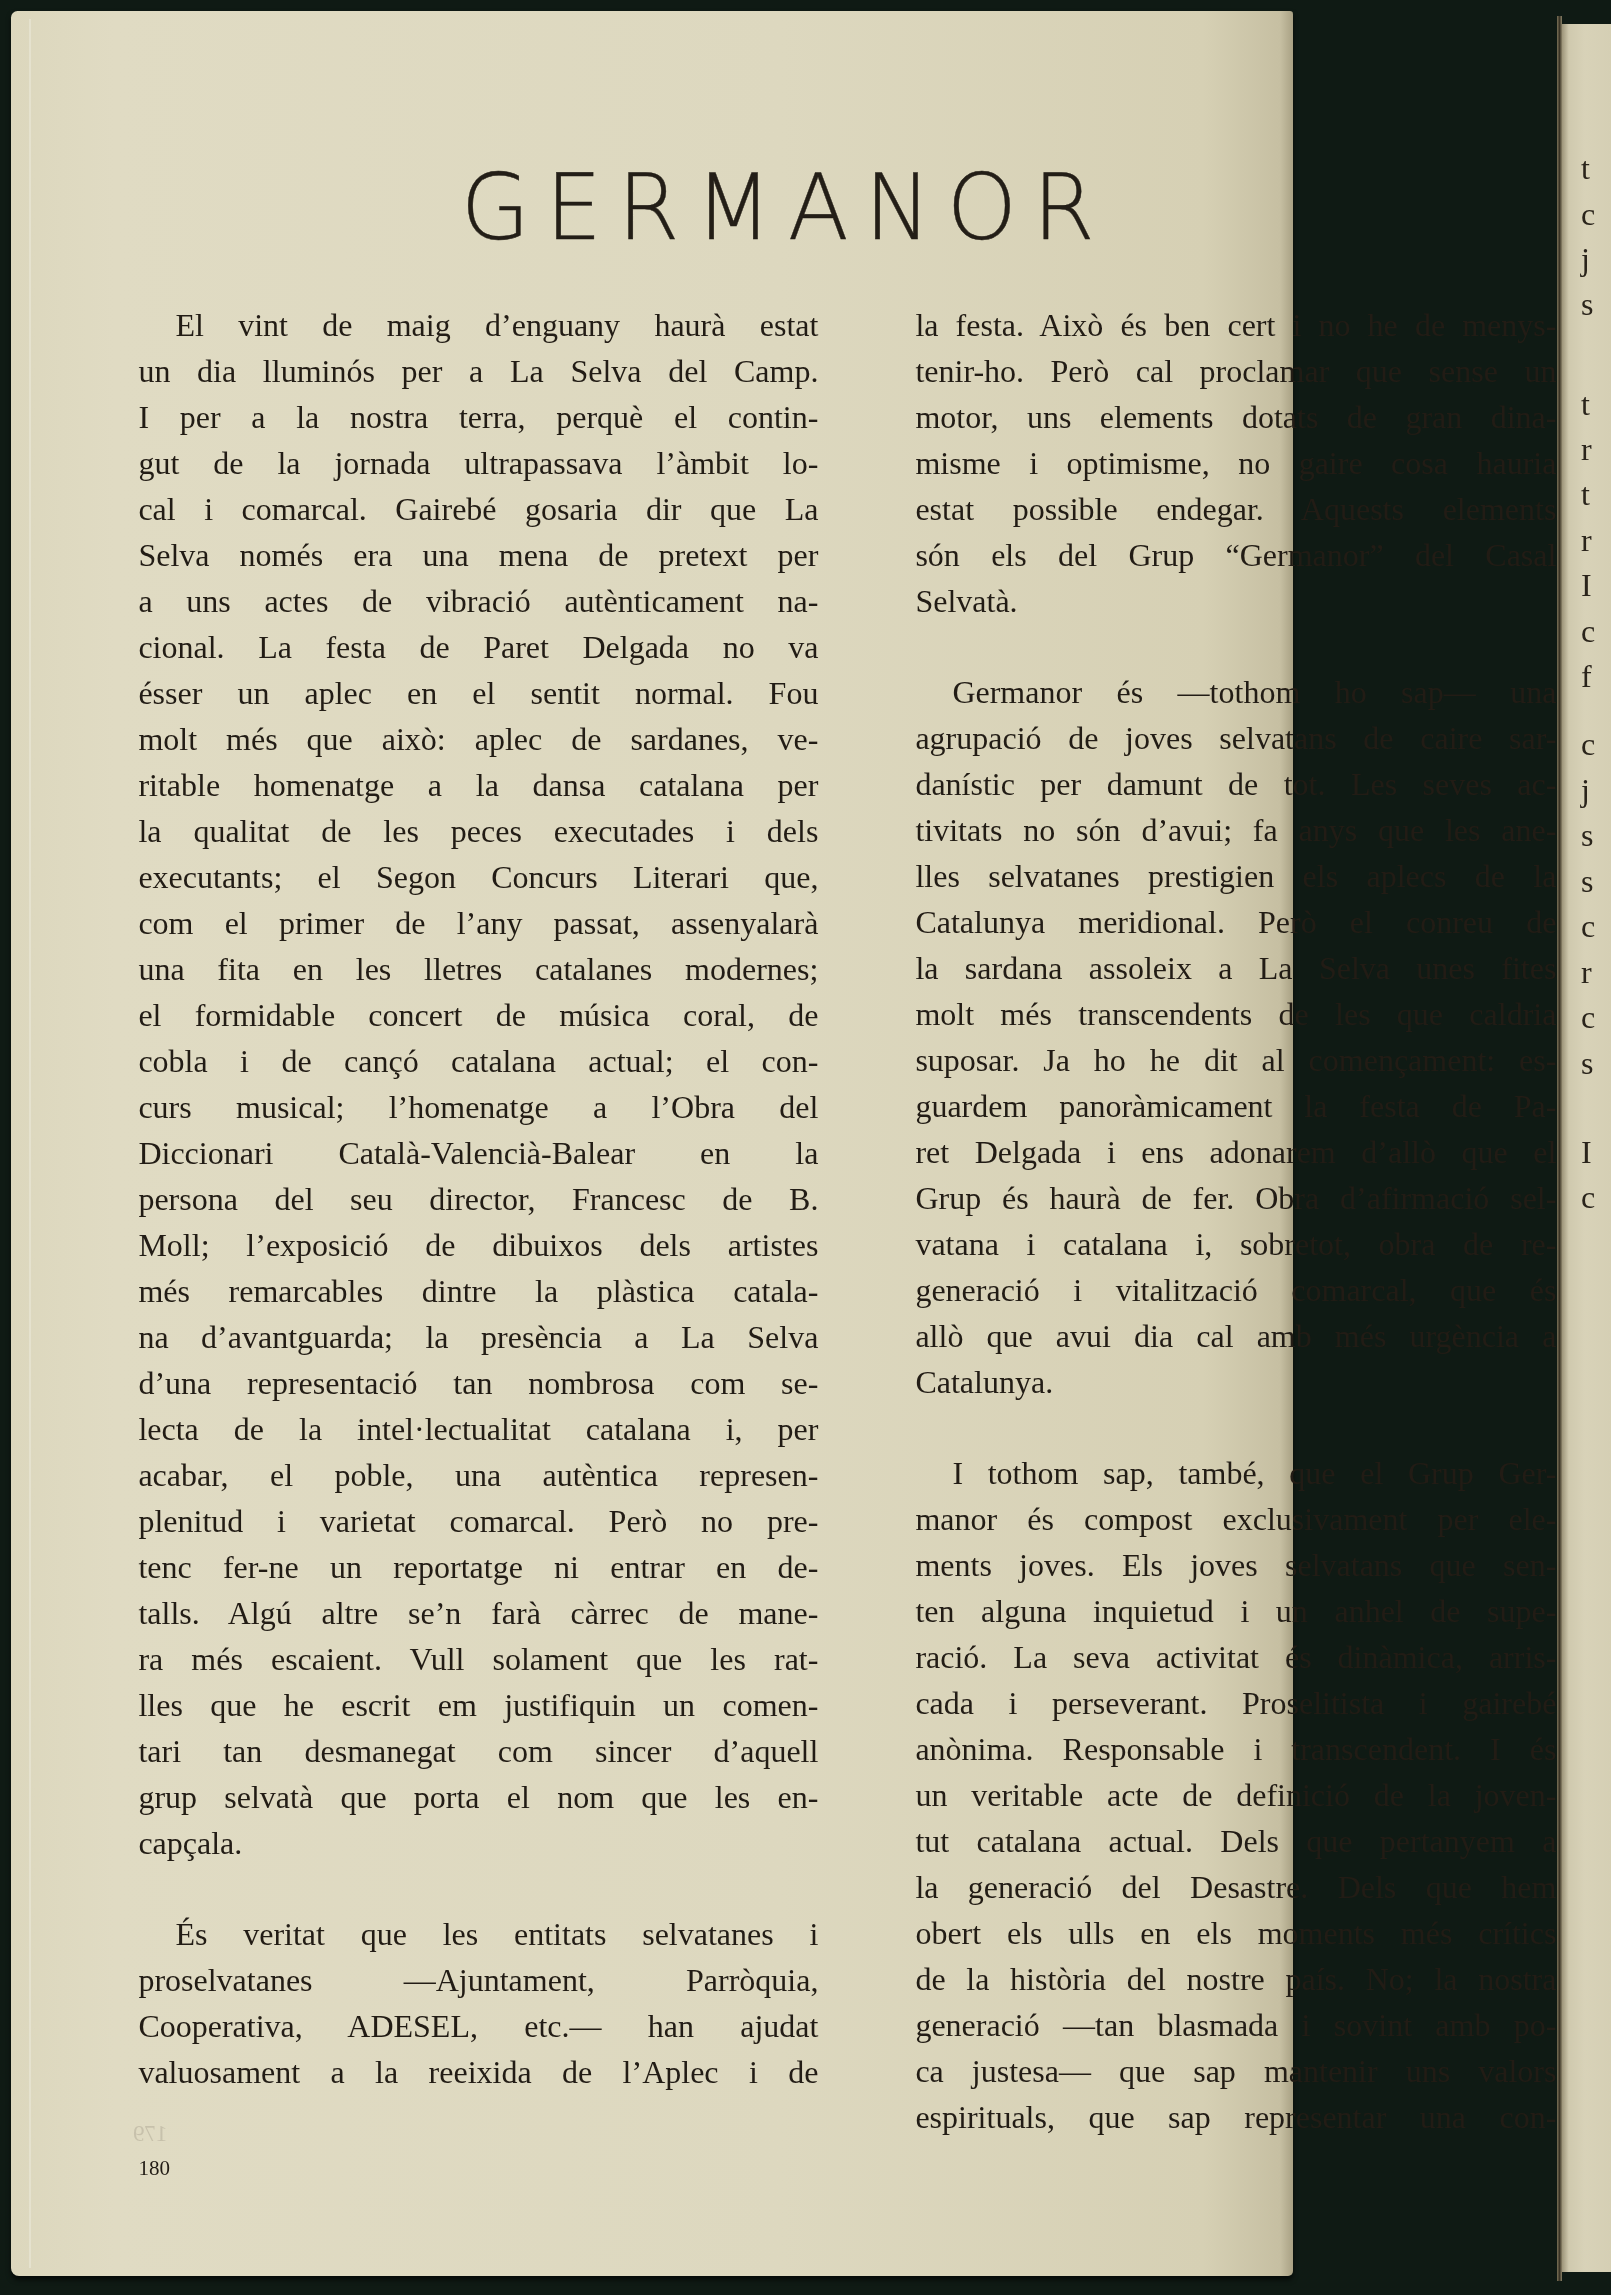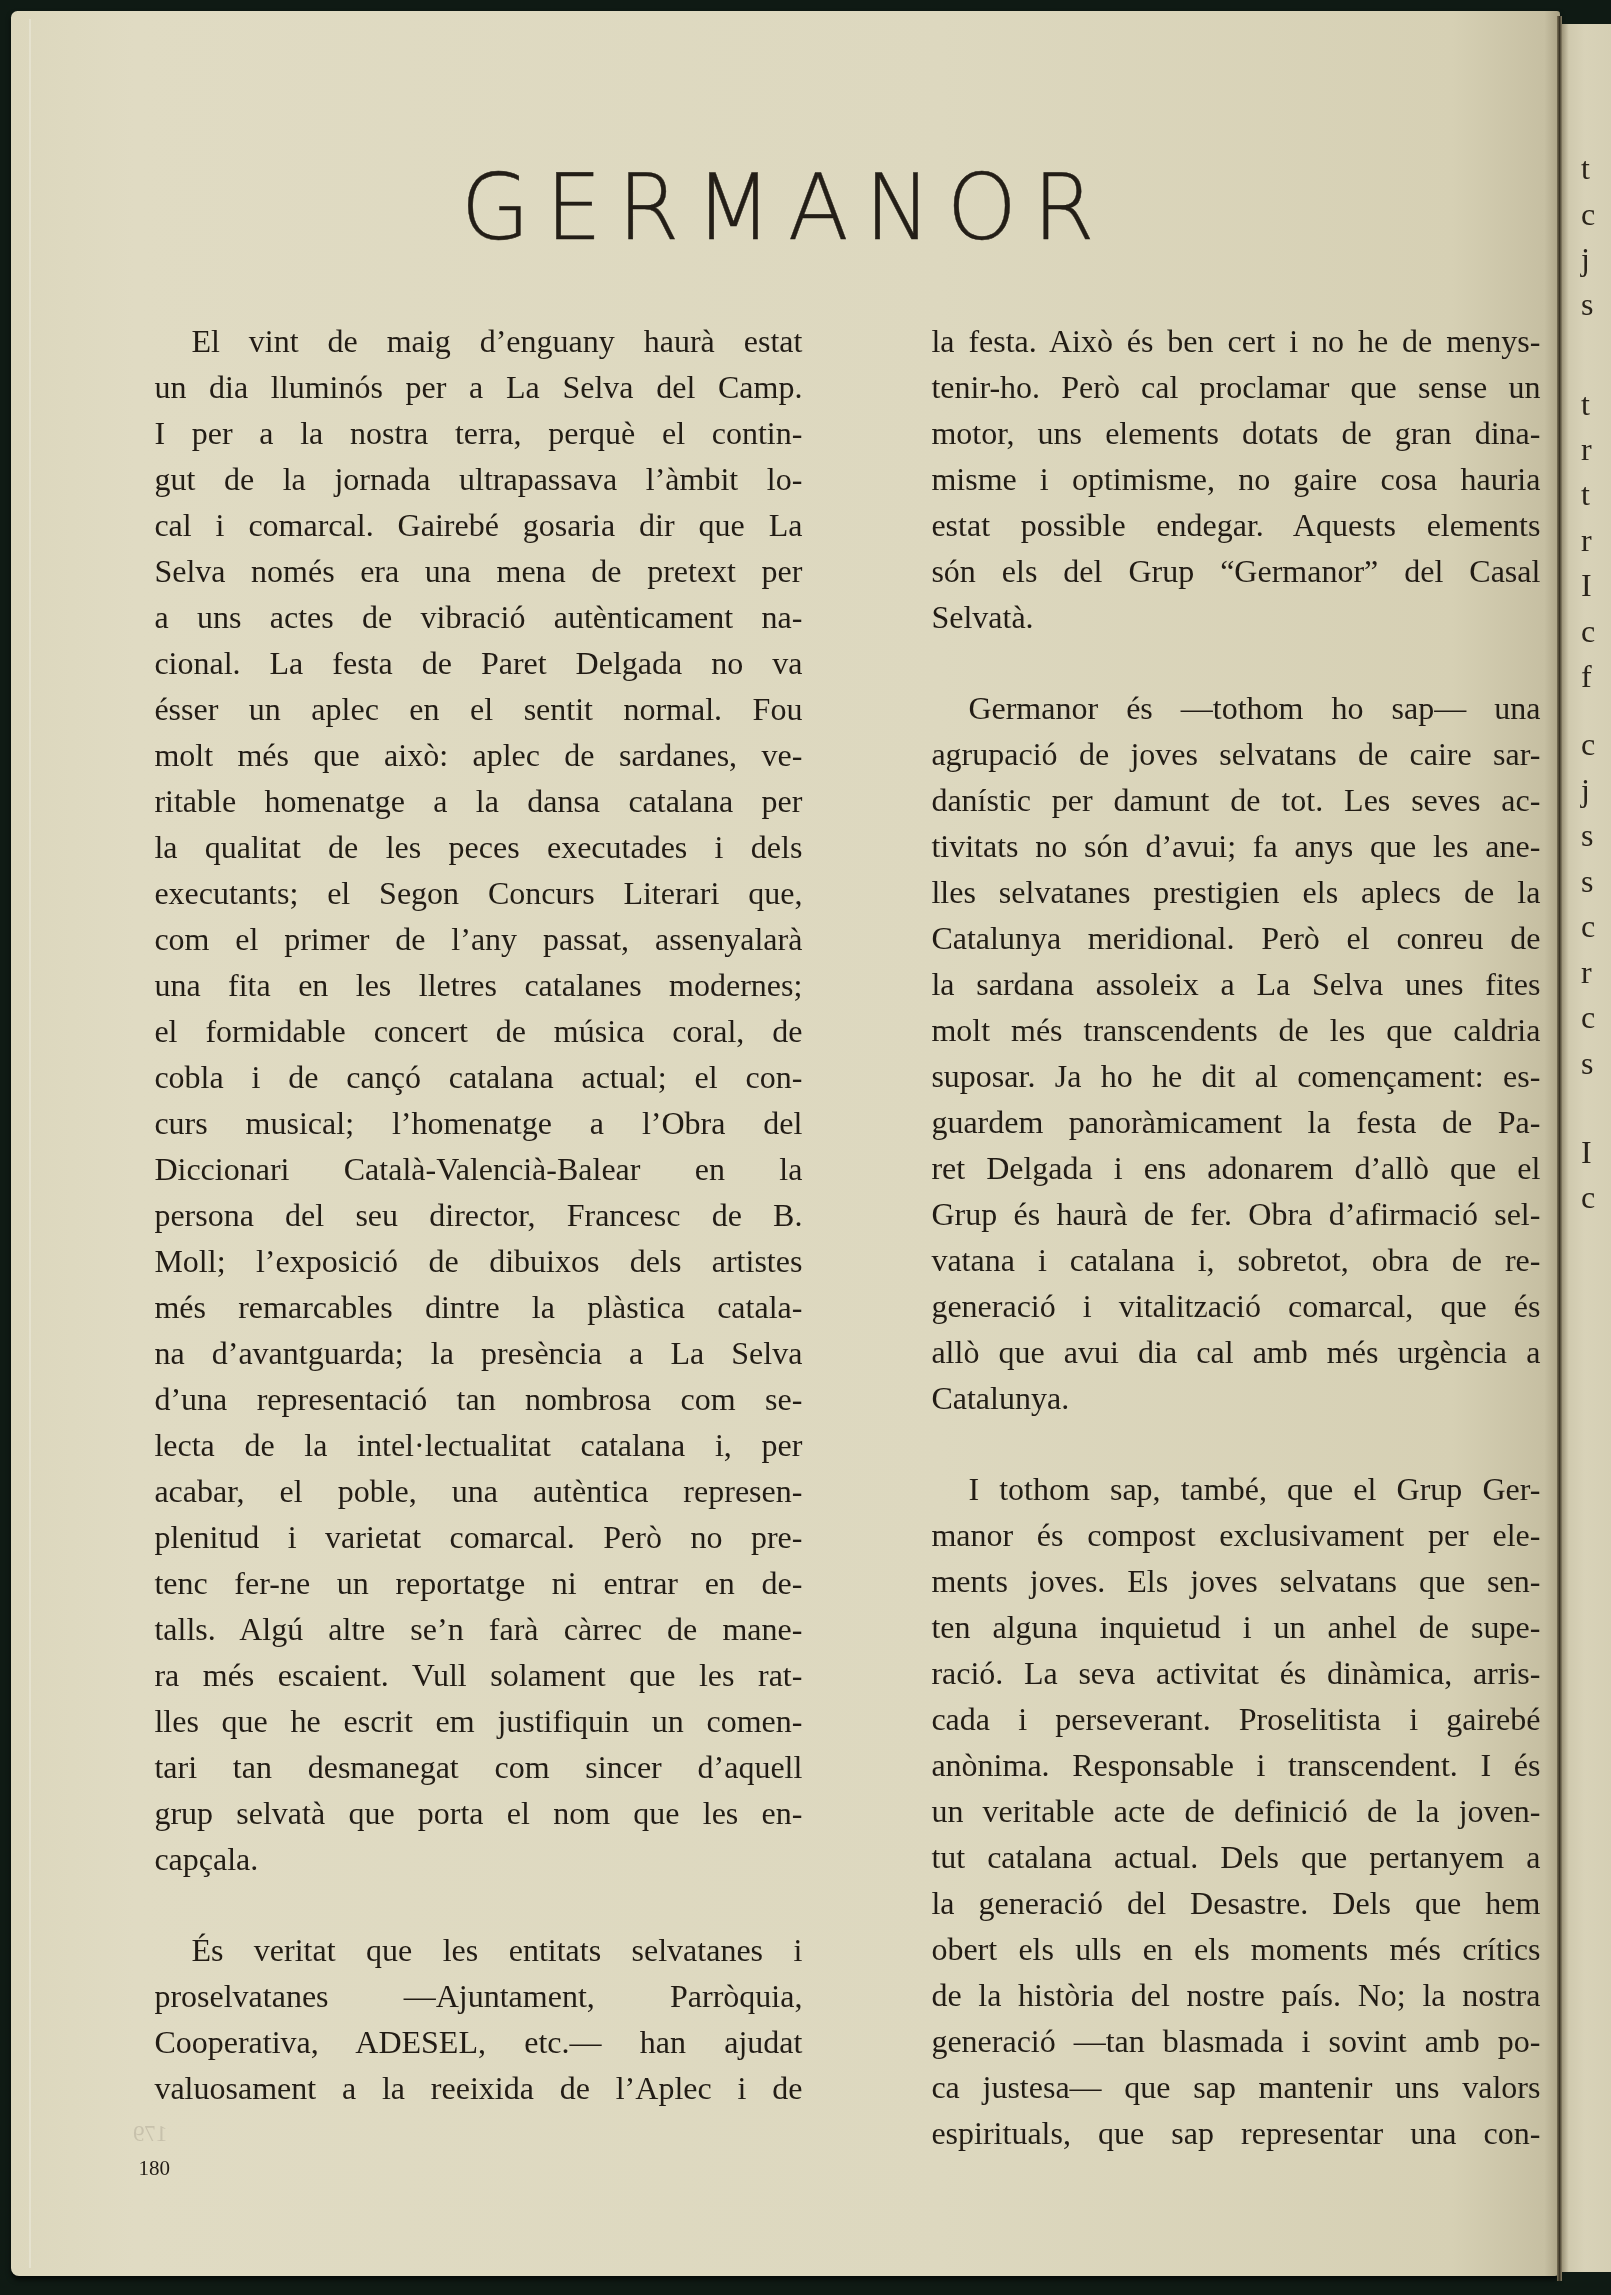--- a/index.html
+++ b/index.html
@@ -11,21 +11,21 @@
       height: 2295px;
       background: #0f1a14;
       position: relative;
       overflow: hidden;
       font-family: "Liberation Serif", "DejaVu Serif", serif;
     }
     .page {
       position: absolute;
       left: 11.4px;
       top: 11.4px;
-      width: 1549px;
+      width: 1282px;
       height: 2265px;
       background: linear-gradient(90deg, #dcd7bd 0%, #e0dbc3 8%, #ddd8bf 60%, #d6d0b4 93%, #c6bfa2 99%, #a9a184 100%);
       border-radius: 6.5px 3.2px 4.9px 8px;
       box-shadow: 0 3.2px 4.9px rgba(0,0,0,0.6);
     }
     .page::before {
       content: "";
       position: absolute;
       left: 18px;
       top: 8px;
@@ -74,21 +74,21 @@
     }
     .col-left {
       left: 127px;
       width: 680px;
     }
     .col-right {
       left: 904px;
       width: 641px;
     }
     .para {
-      margin: 16px;
+      margin: 0;
       padding: 0;
       text-indent: 0;
     }
     .para + .para {
       margin-top: 45px;
     }
     .line {
       display: block;
       text-align: justify;
       text-align-last: justify;

